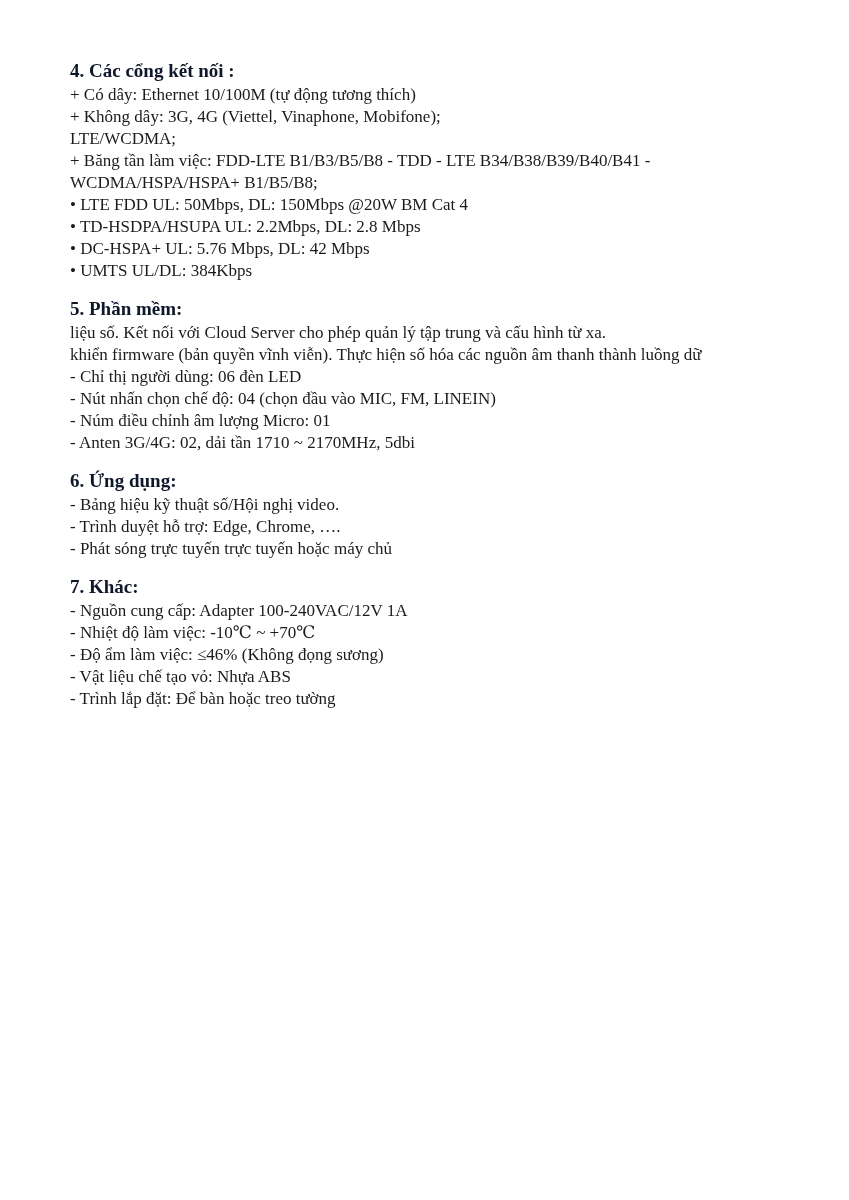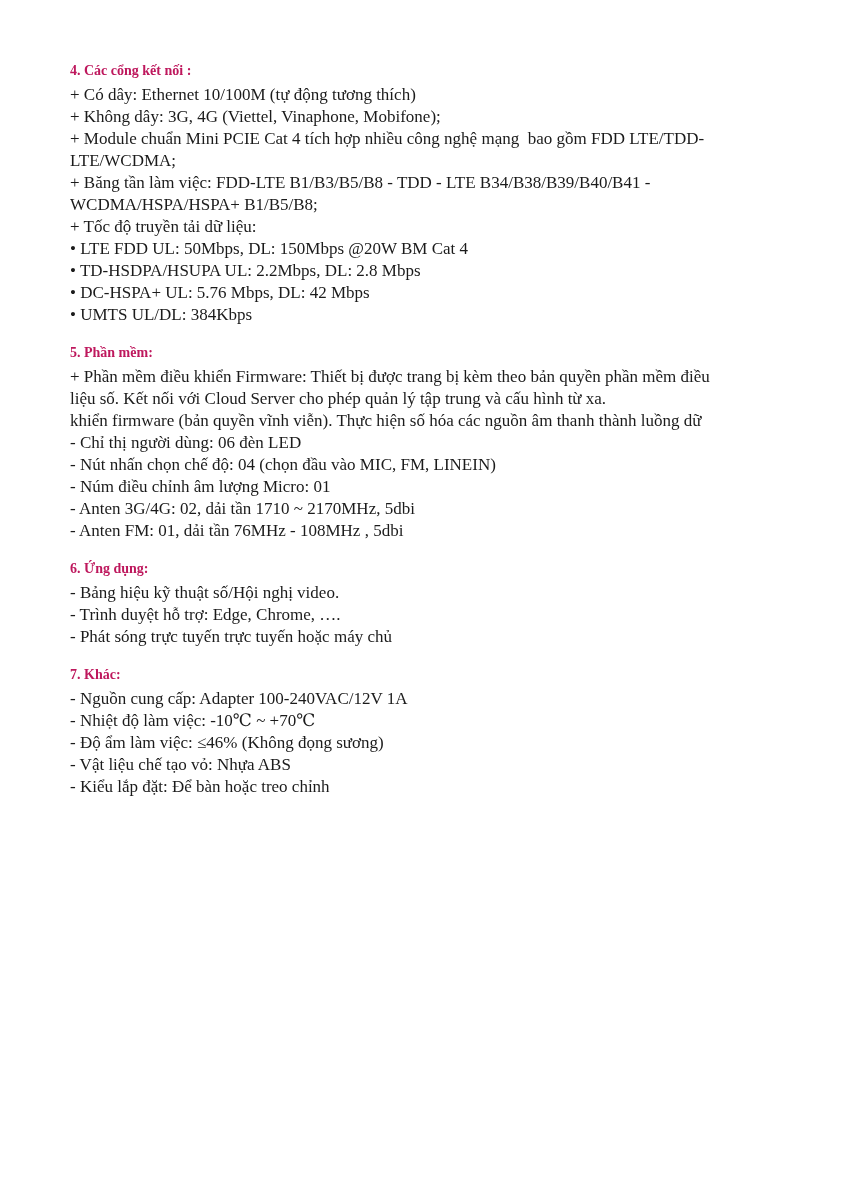--- a/index.html
+++ b/index.html
@@ -15,74 +15,70 @@
   }
   .page {
     box-sizing: border-box;
     width: 849px;
     height: 1200px;
     padding: 44px 50px 0 70px;
     background: #ffffff;
   }
   .section-heading {
     margin: 14px 0 0 0;
-    font-size: 14px;
+    font-size: 19px;
     line-height: 26px;
     font-weight: bold;
-    color: #be185d;
+    color: #0f172a;
     white-space: pre;
   }
   .spec-line {
     font-size: 17px;
     line-height: 22px;
     color: #1b1b1b;
     white-space: pre;
   }
 </style>
 </head>
 <body>
 
 <div class="page">
 
   <section>
     <h2 class="section-heading">4. Các cổng kết nối :</h2>
     <div class="spec-line">+ Có dây: Ethernet 10/100M (tự động tương thích)</div>
     <div class="spec-line">+ Không dây: 3G, 4G (Viettel, Vinaphone, Mobifone);</div>
-    <div class="spec-line">+ Module chuẩn Mini PCIE Cat 4 tích hợp nhiều công nghệ mạng  bao gồm FDD LTE/TDD-</div>
     <div class="spec-line">LTE/WCDMA;</div>
     <div class="spec-line">+ Băng tần làm việc: FDD-LTE B1/B3/B5/B8 - TDD - LTE B34/B38/B39/B40/B41 -</div>
     <div class="spec-line">WCDMA/HSPA/HSPA+ B1/B5/B8;</div>
-    <div class="spec-line">+ Tốc độ truyền tải dữ liệu:</div>
     <div class="spec-line">• LTE FDD UL: 50Mbps, DL: 150Mbps @20W BM Cat 4</div>
     <div class="spec-line">• TD-HSDPA/HSUPA UL: 2.2Mbps, DL: 2.8 Mbps</div>
     <div class="spec-line">• DC-HSPA+ UL: 5.76 Mbps, DL: 42 Mbps</div>
     <div class="spec-line">• UMTS UL/DL: 384Kbps</div>
   </section>
 
   <section>
     <h2 class="section-heading">5. Phần mềm:</h2>
-    <div class="spec-line">+ Phần mềm điều khiển Firmware: Thiết bị được trang bị kèm theo bản quyền phần mềm điều</div>
     <div class="spec-line">liệu số. Kết nối với Cloud Server cho phép quản lý tập trung và cấu hình từ xa.</div>
     <div class="spec-line">khiển firmware (bản quyền vĩnh viễn). Thực hiện số hóa các nguồn âm thanh thành luồng dữ</div>
     <div class="spec-line">- Chỉ thị người dùng: 06 đèn LED</div>
     <div class="spec-line">- Nút nhấn chọn chế độ: 04 (chọn đầu vào MIC, FM, LINEIN)</div>
     <div class="spec-line">- Núm điều chỉnh âm lượng Micro: 01</div>
     <div class="spec-line">- Anten 3G/4G: 02, dải tần 1710 ~ 2170MHz, 5dbi</div>
-    <div class="spec-line">- Anten FM: 01, dải tần 76MHz - 108MHz , 5dbi</div>
   </section>
 
   <section>
     <h2 class="section-heading">6. Ứng dụng:</h2>
     <div class="spec-line">- Bảng hiệu kỹ thuật số/Hội nghị video.</div>
     <div class="spec-line">- Trình duyệt hỗ trợ: Edge, Chrome, ….</div>
     <div class="spec-line">- Phát sóng trực tuyến trực tuyến hoặc máy chủ</div>
   </section>
 
   <section>
     <h2 class="section-heading">7. Khác:</h2>
     <div class="spec-line">- Nguồn cung cấp: Adapter 100-240VAC/12V 1A</div>
     <div class="spec-line">- Nhiệt độ làm việc: -10℃ ~ +70℃</div>
     <div class="spec-line">- Độ ẩm làm việc: ≤46% (Không đọng sương)</div>
     <div class="spec-line">- Vật liệu chế tạo vỏ: Nhựa ABS</div>
-    <div class="spec-line">- Kiểu lắp đặt: Để bàn hoặc treo chỉnh</div>
+    <div class="spec-line">- Trình lắp đặt: Để bàn hoặc treo tường</div>
   </section>
 
 </div>
 
 </body></html>

